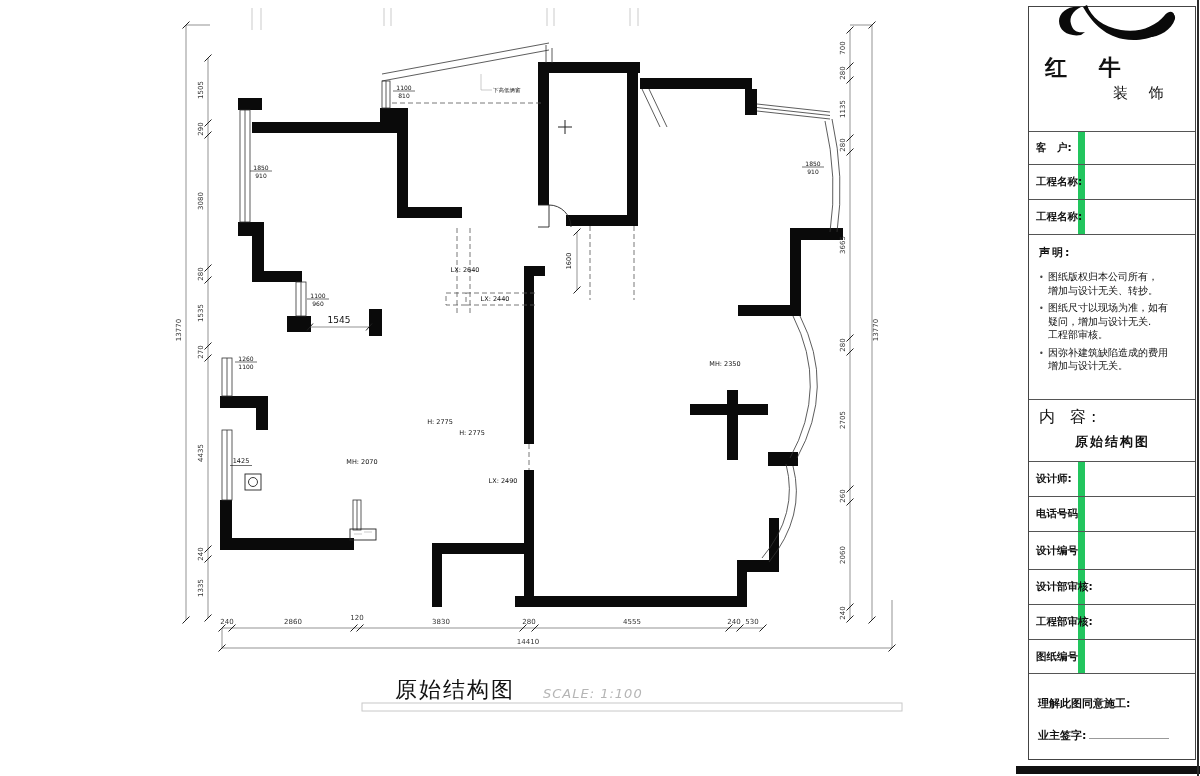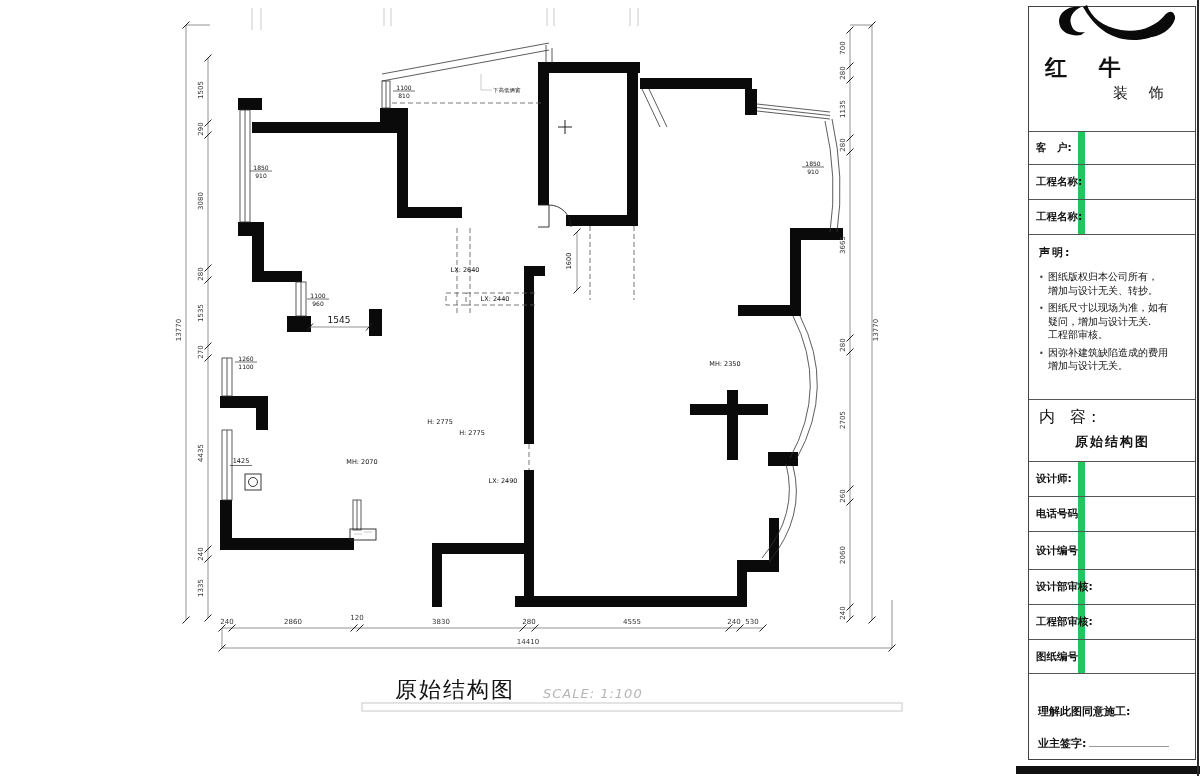--- a/index.html
+++ b/index.html
@@ -31,21 +31,21 @@
   .trow .lab{width:56px;border-right:7px solid #22c55e;display:flex;align-items:center;
              padding-left:7px;font-size:10.5px;font-weight:700;box-sizing:border-box;white-space:nowrap}
   .trow .val{flex:1}
   .stmt{border-top:1px solid #555;height:165px;box-sizing:border-box;padding:10px 6px 0 10px}
   .stmt-h{font-size:11px;font-weight:700;margin-bottom:10px;letter-spacing:2px}
   .stmt-item{position:relative;padding-left:9px;font-size:10px;line-height:13.5px;margin-bottom:4px}
   .stmt-item::before{content:"•";position:absolute;left:0;top:1px;font-size:8px;color:#444}
   .cont{border-top:1px solid #555;height:62px;box-sizing:border-box;position:relative}
   .cont-h{position:absolute;left:10px;top:7px;font-size:16px;font-weight:400;letter-spacing:5px}
   .cont-v{position:absolute;left:46px;top:33px;font-size:13px;font-weight:700;letter-spacing:2px}
-  .tfoot{border-top:1px solid #555;height:88px;box-sizing:border-box;padding:30px 8px 0 9px;font-size:11px;font-weight:600}
+  .tfoot{border-top:1px solid #555;height:88px;box-sizing:border-box;padding:22px 8px 0 9px;font-size:11px;font-weight:600}
   .tfoot .l2{margin-top:17px}
   .sign-line{display:inline-block;width:80px;border-bottom:1px solid #999;height:10px;margin-left:3px}
   .botbar{position:absolute;left:1016px;top:766px;width:184px;height:8px;background:#111}
   .redge{position:absolute;left:1197px;top:0;width:2px;height:776px;background:#2a2a2a}
 </style>
 </head>
 <body>
 
 <svg id="plan-svg" width="1010" height="776" viewBox="0 0 1010 776">
 

